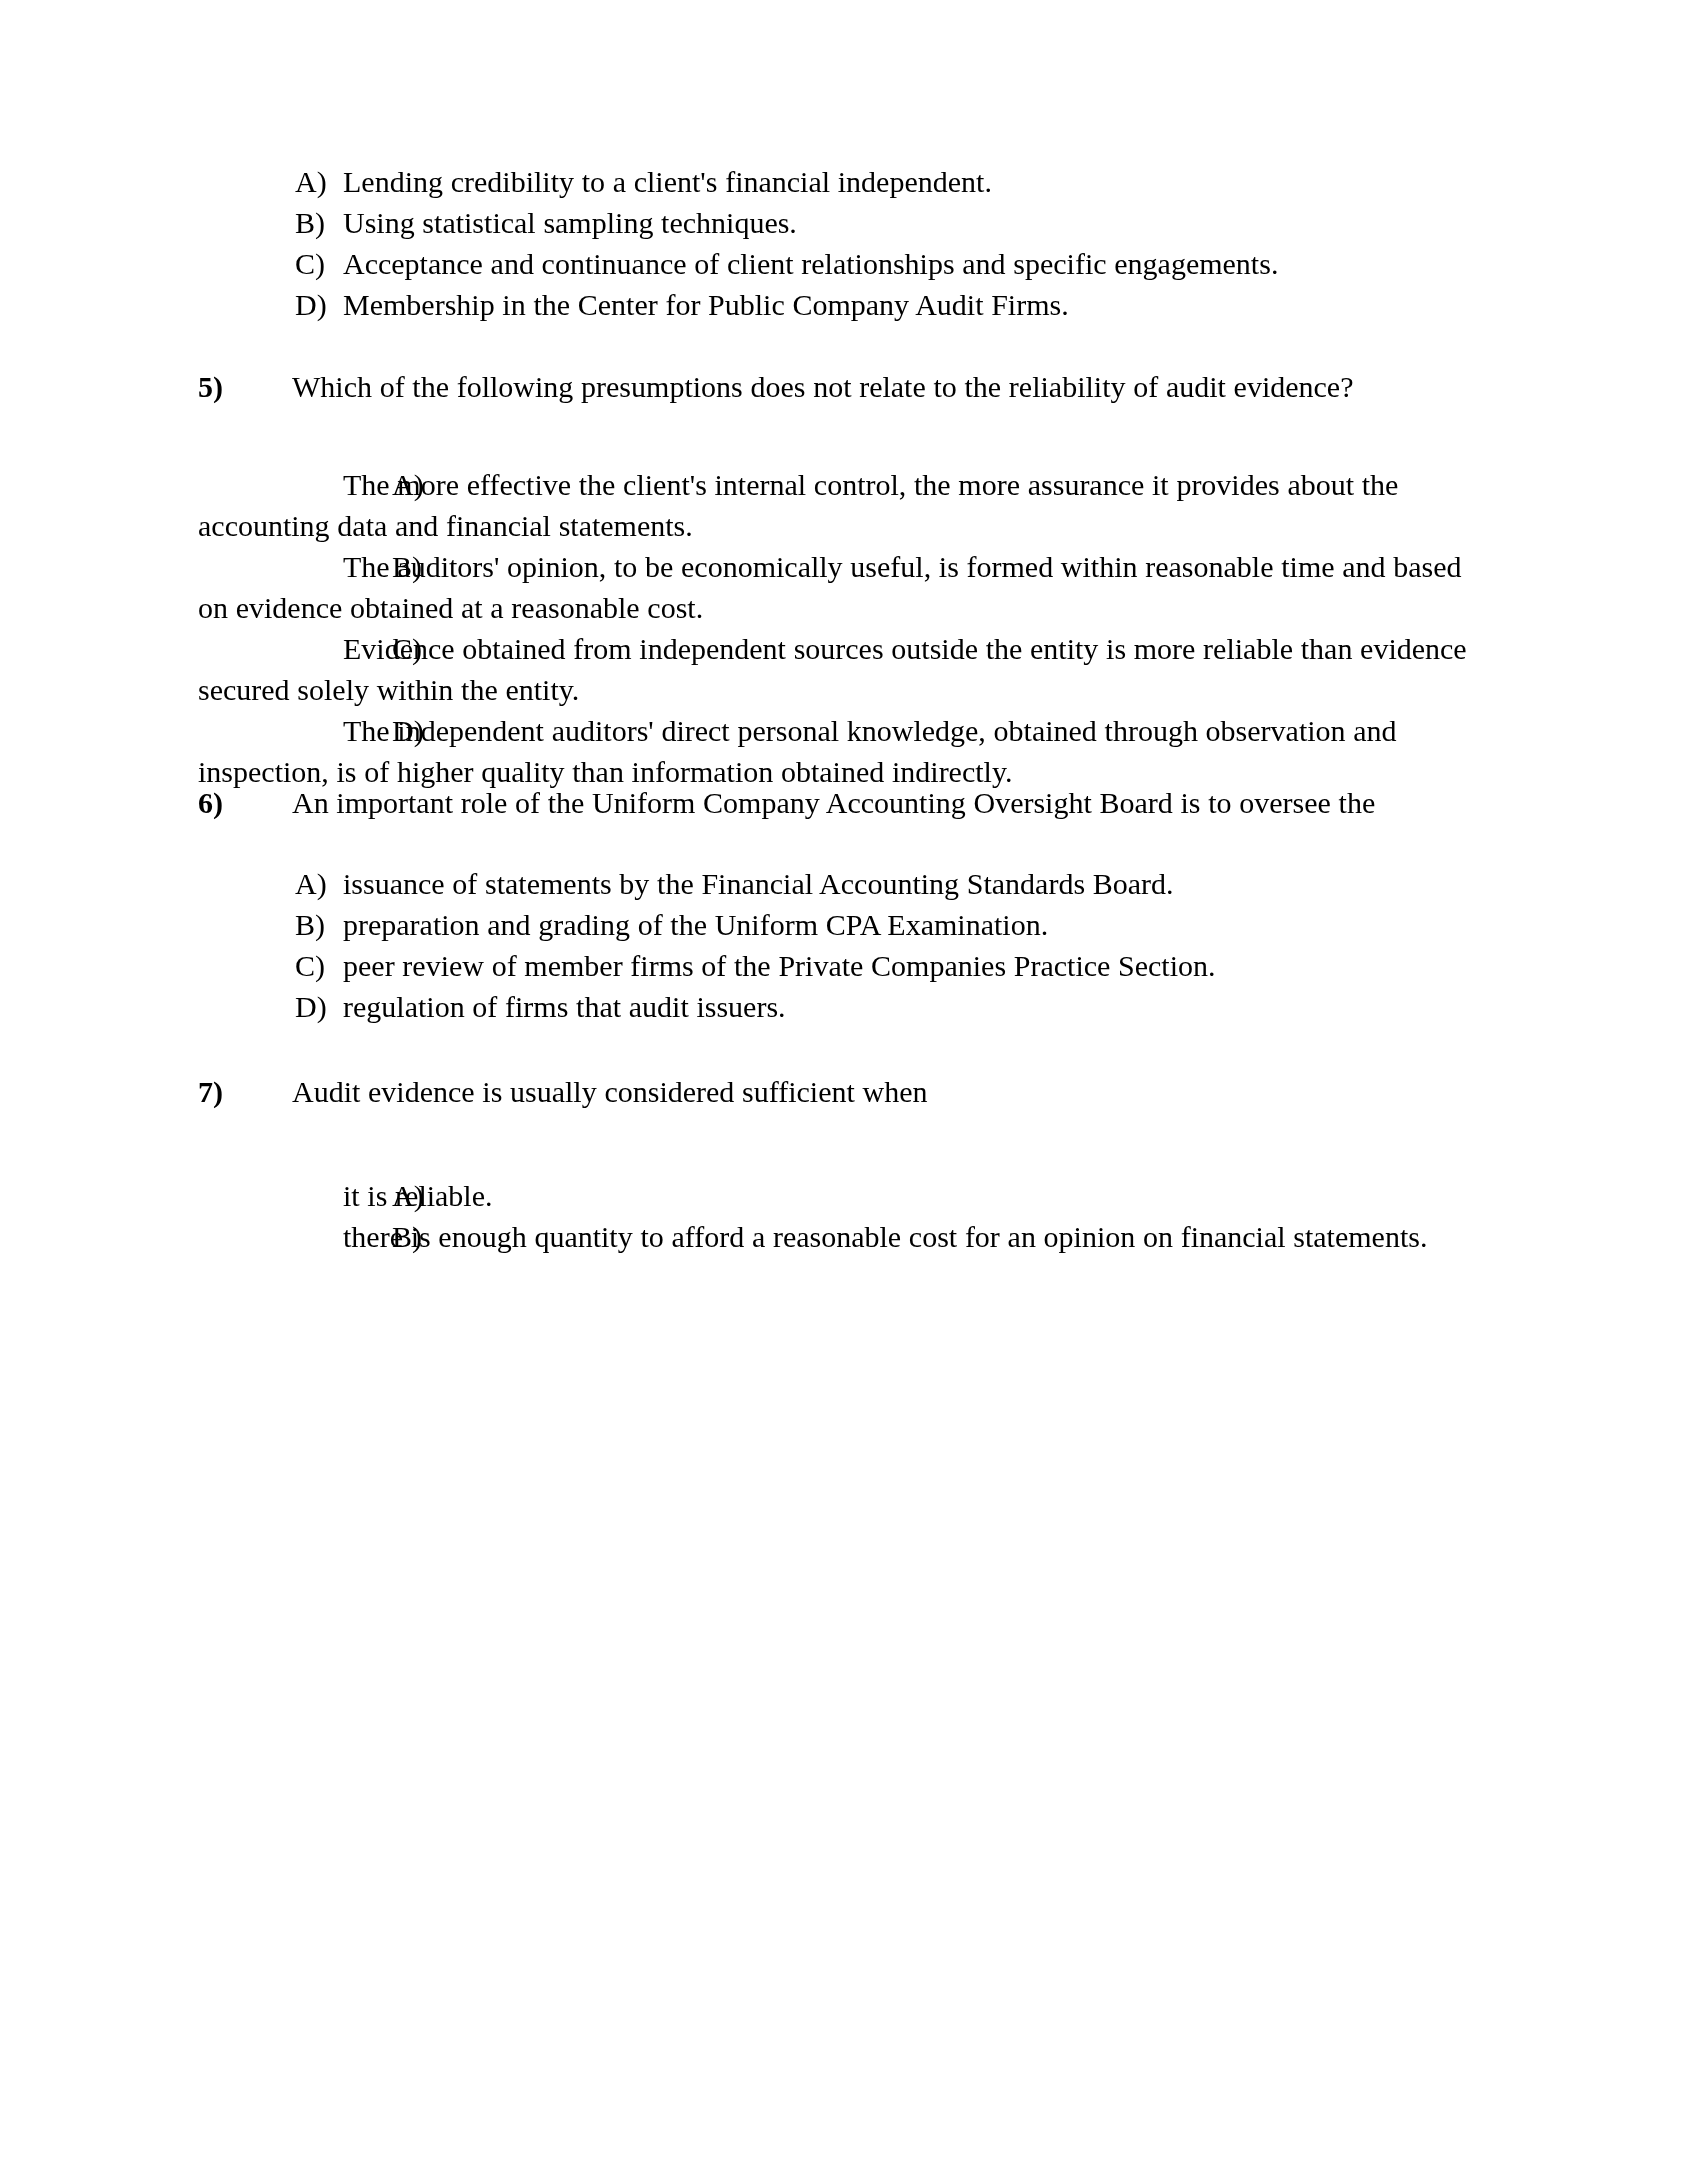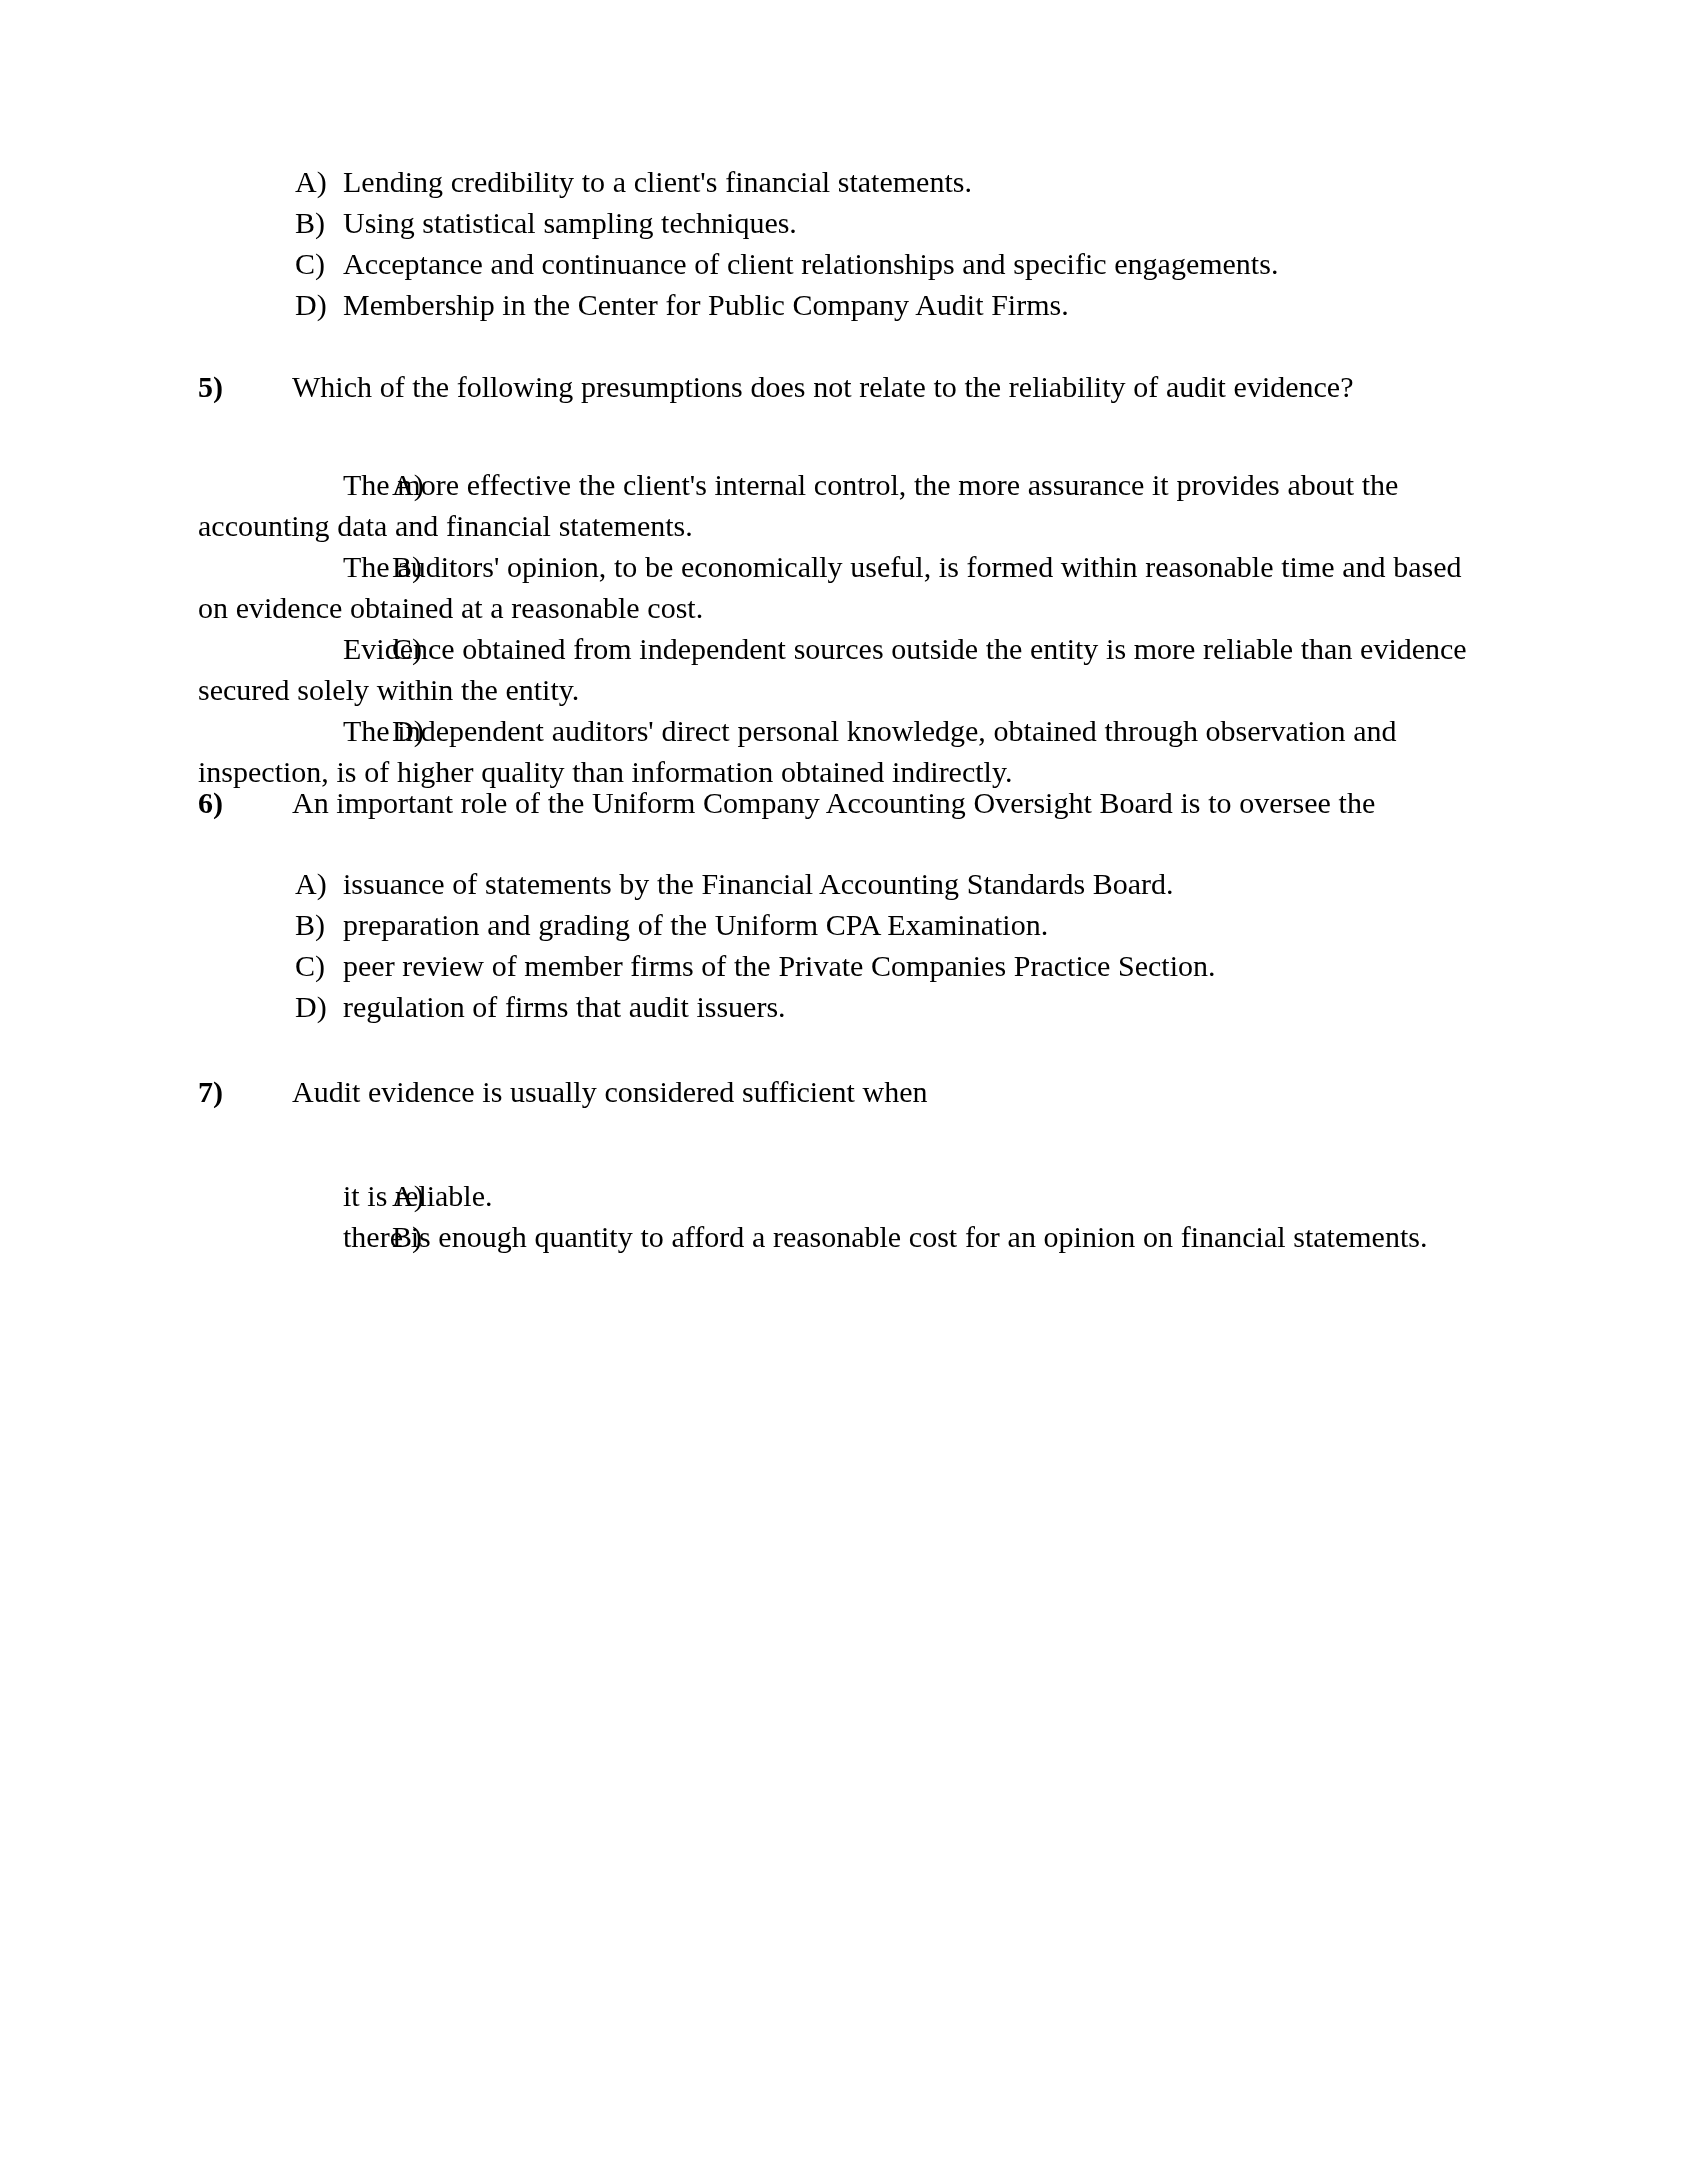--- a/index.html
+++ b/index.html
@@ -78,21 +78,21 @@
   #block-q7-options  { top: 1151px; left: 198px; width: 1279px; margin-top: 24px; }
 </style>
 </head>
 <body>
 
 <div class="page">
 
   <div class="block opts-simple" id="block-q4-options">
     <div class="opt">
       <span class="optltr">A)</span>
-      <span class="opttxt">Lending credibility to a client's financial statements.</span>
+      <span class="opttxt">Lending credibility to a client's financial independent.</span>
     </div>
     <div class="opt">
       <span class="optltr">B)</span>
       <span class="opttxt">Using statistical sampling techniques.</span>
     </div>
     <div class="opt">
       <span class="optltr">C)</span>
       <span class="opttxt">Acceptance and continuance of client relationships and specific engagements.</span>
     </div>
     <div class="opt">

